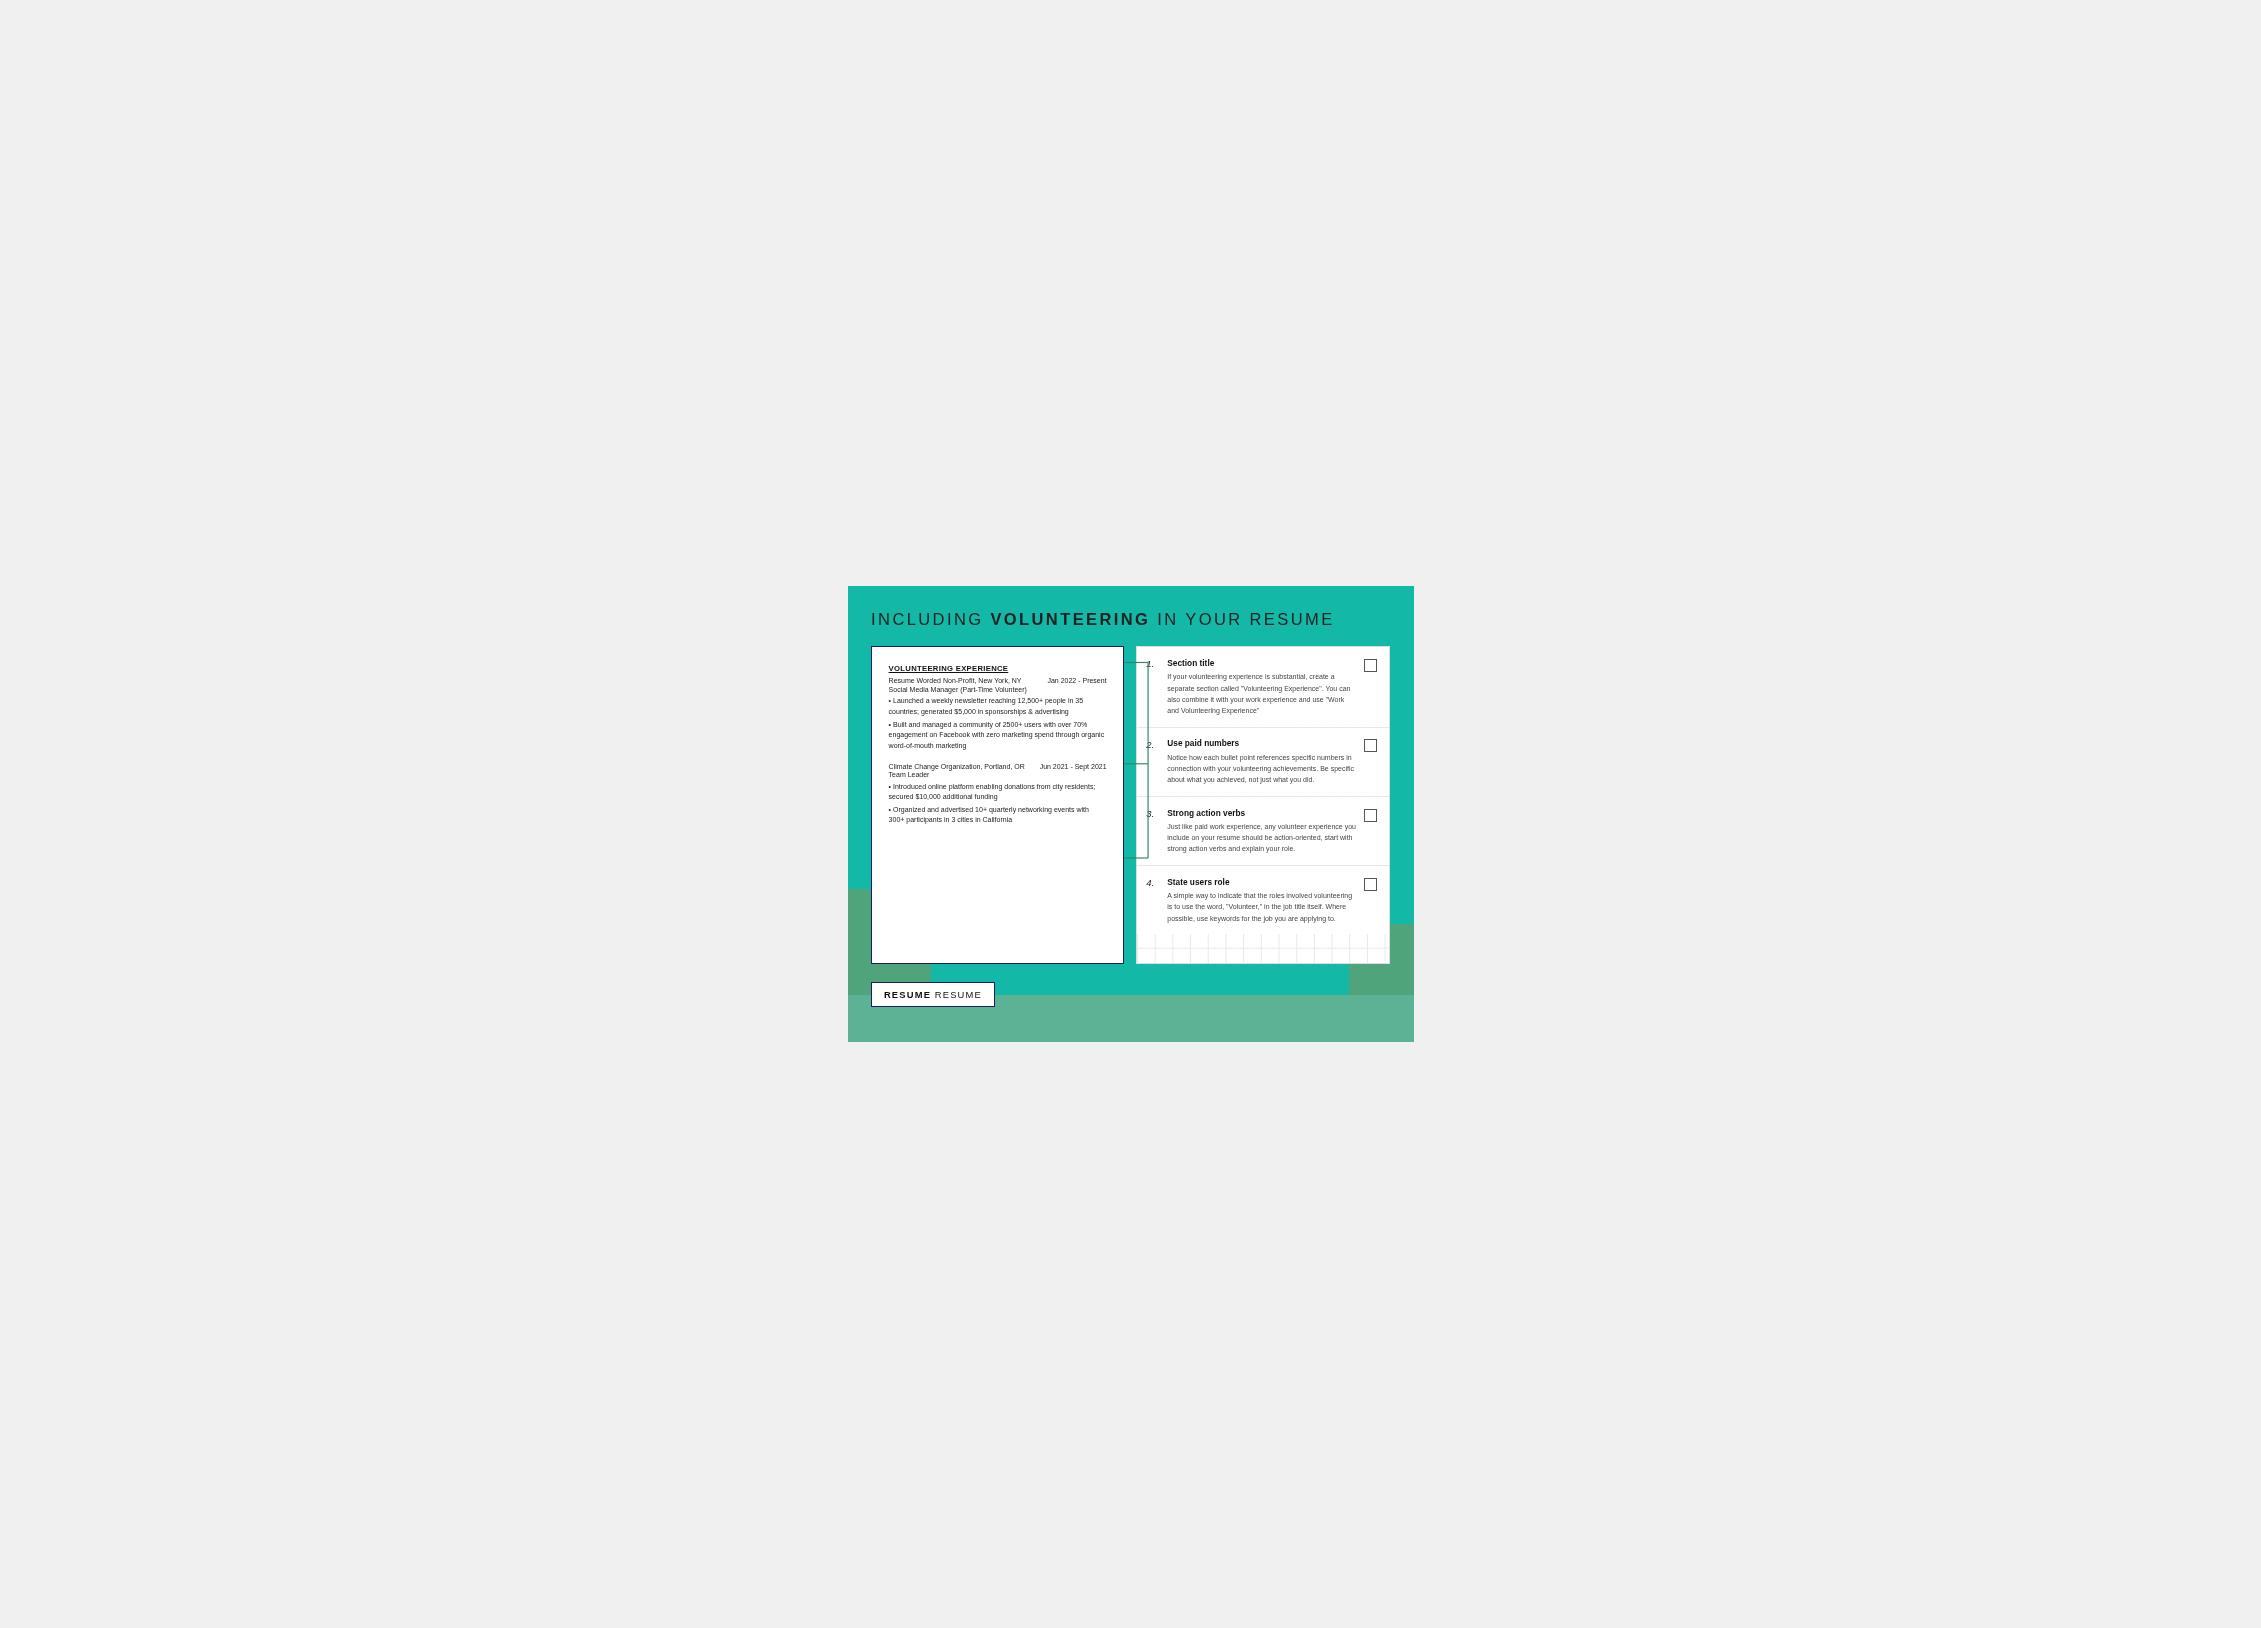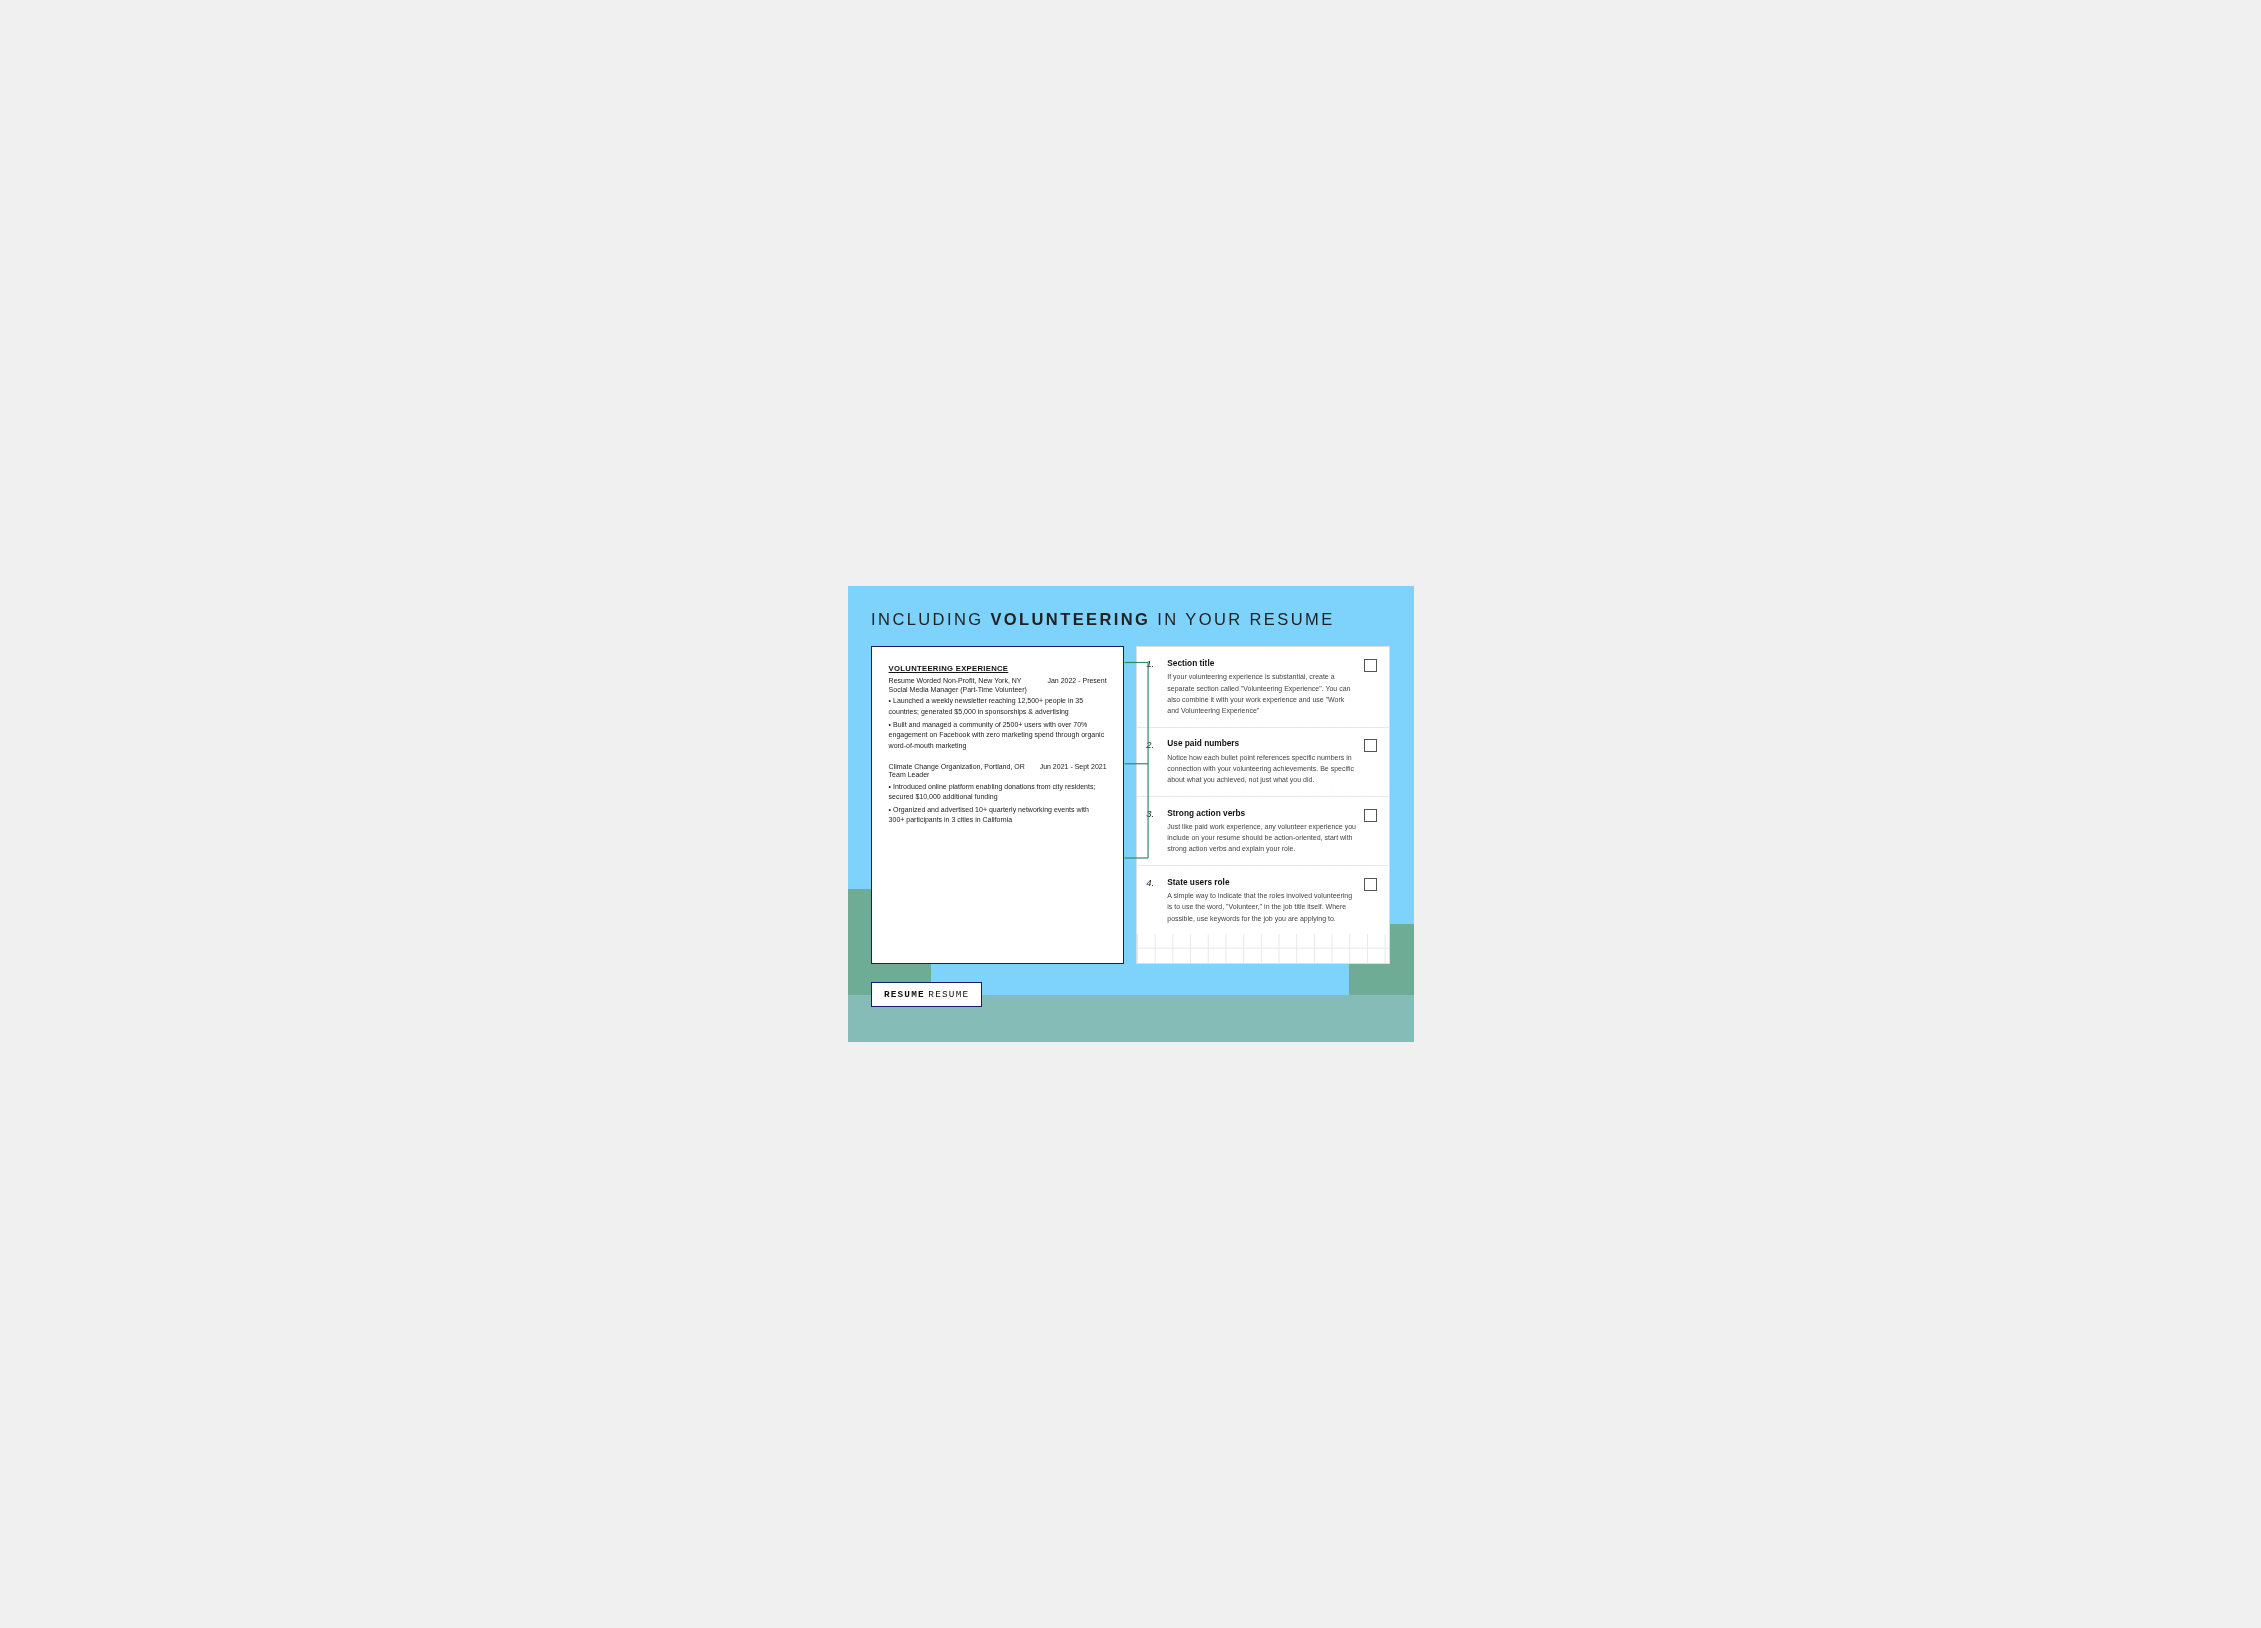--- a/index.html
+++ b/index.html
@@ -7,21 +7,21 @@
     body {
       background-color: #f0f0f0;
       font-family: Arial, sans-serif;
       min-height: 100vh;
       display: flex;
       align-items: center;
       justify-content: center;
     }
 
     .page-wrapper {
-      background-color: #7dd3fc;
+      background-color: #14b8a6;
       width: 566px;
       padding: 23.6px 23.6px 35px 23.6px;
       position: relative;
     }
 
     .page-title {
       font-size: 16.5px;
       letter-spacing: 2.4px;
       color: #222;
       margin-bottom: 17.7px;
@@ -142,21 +142,20 @@
       margin-left: 7px;
       margin-top: 1.2px;
       background: #fff;
     }
 
     
     .branding-section {
       margin-top: 18px;
       position: relative;
       z-index: 2;
-      font-family: Liberation Mono, monospace;
     }
 
     .brand-box {
       display: inline-flex;
       align-items: center;
       border: 1.8px solid #1a1a6e;
       padding: 5.9px 11.8px;
       background: #fff;
     }
 

